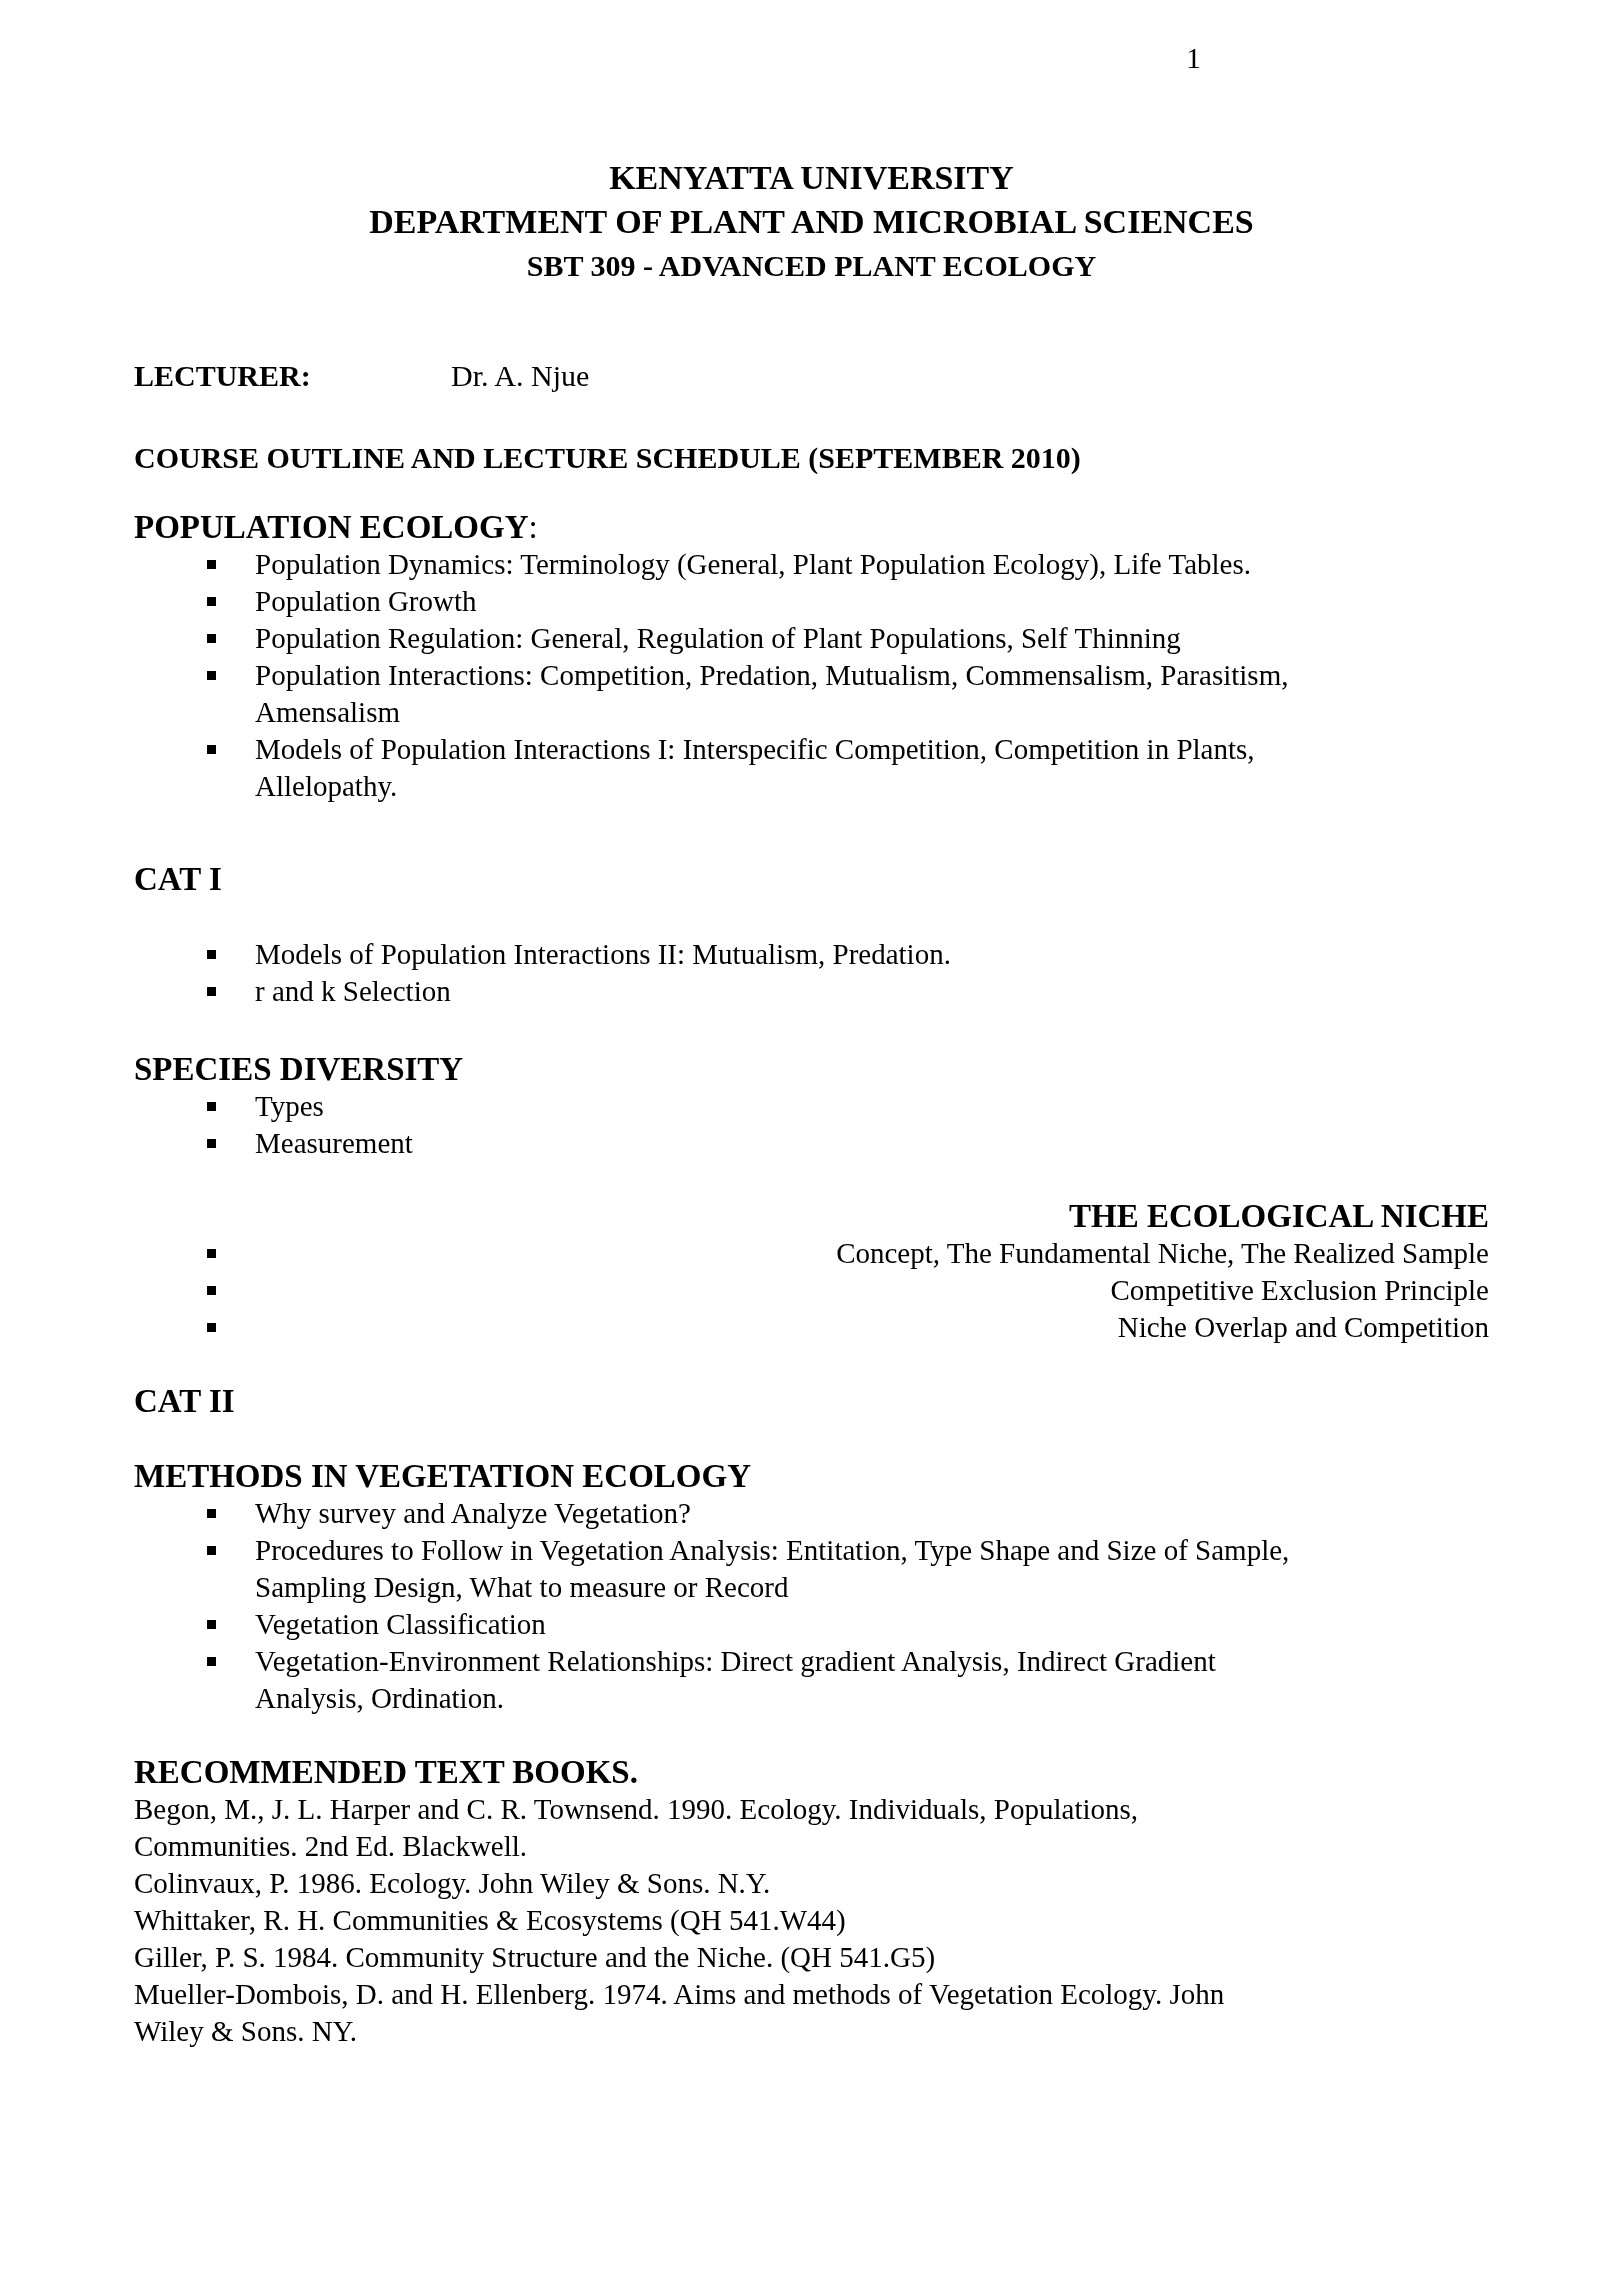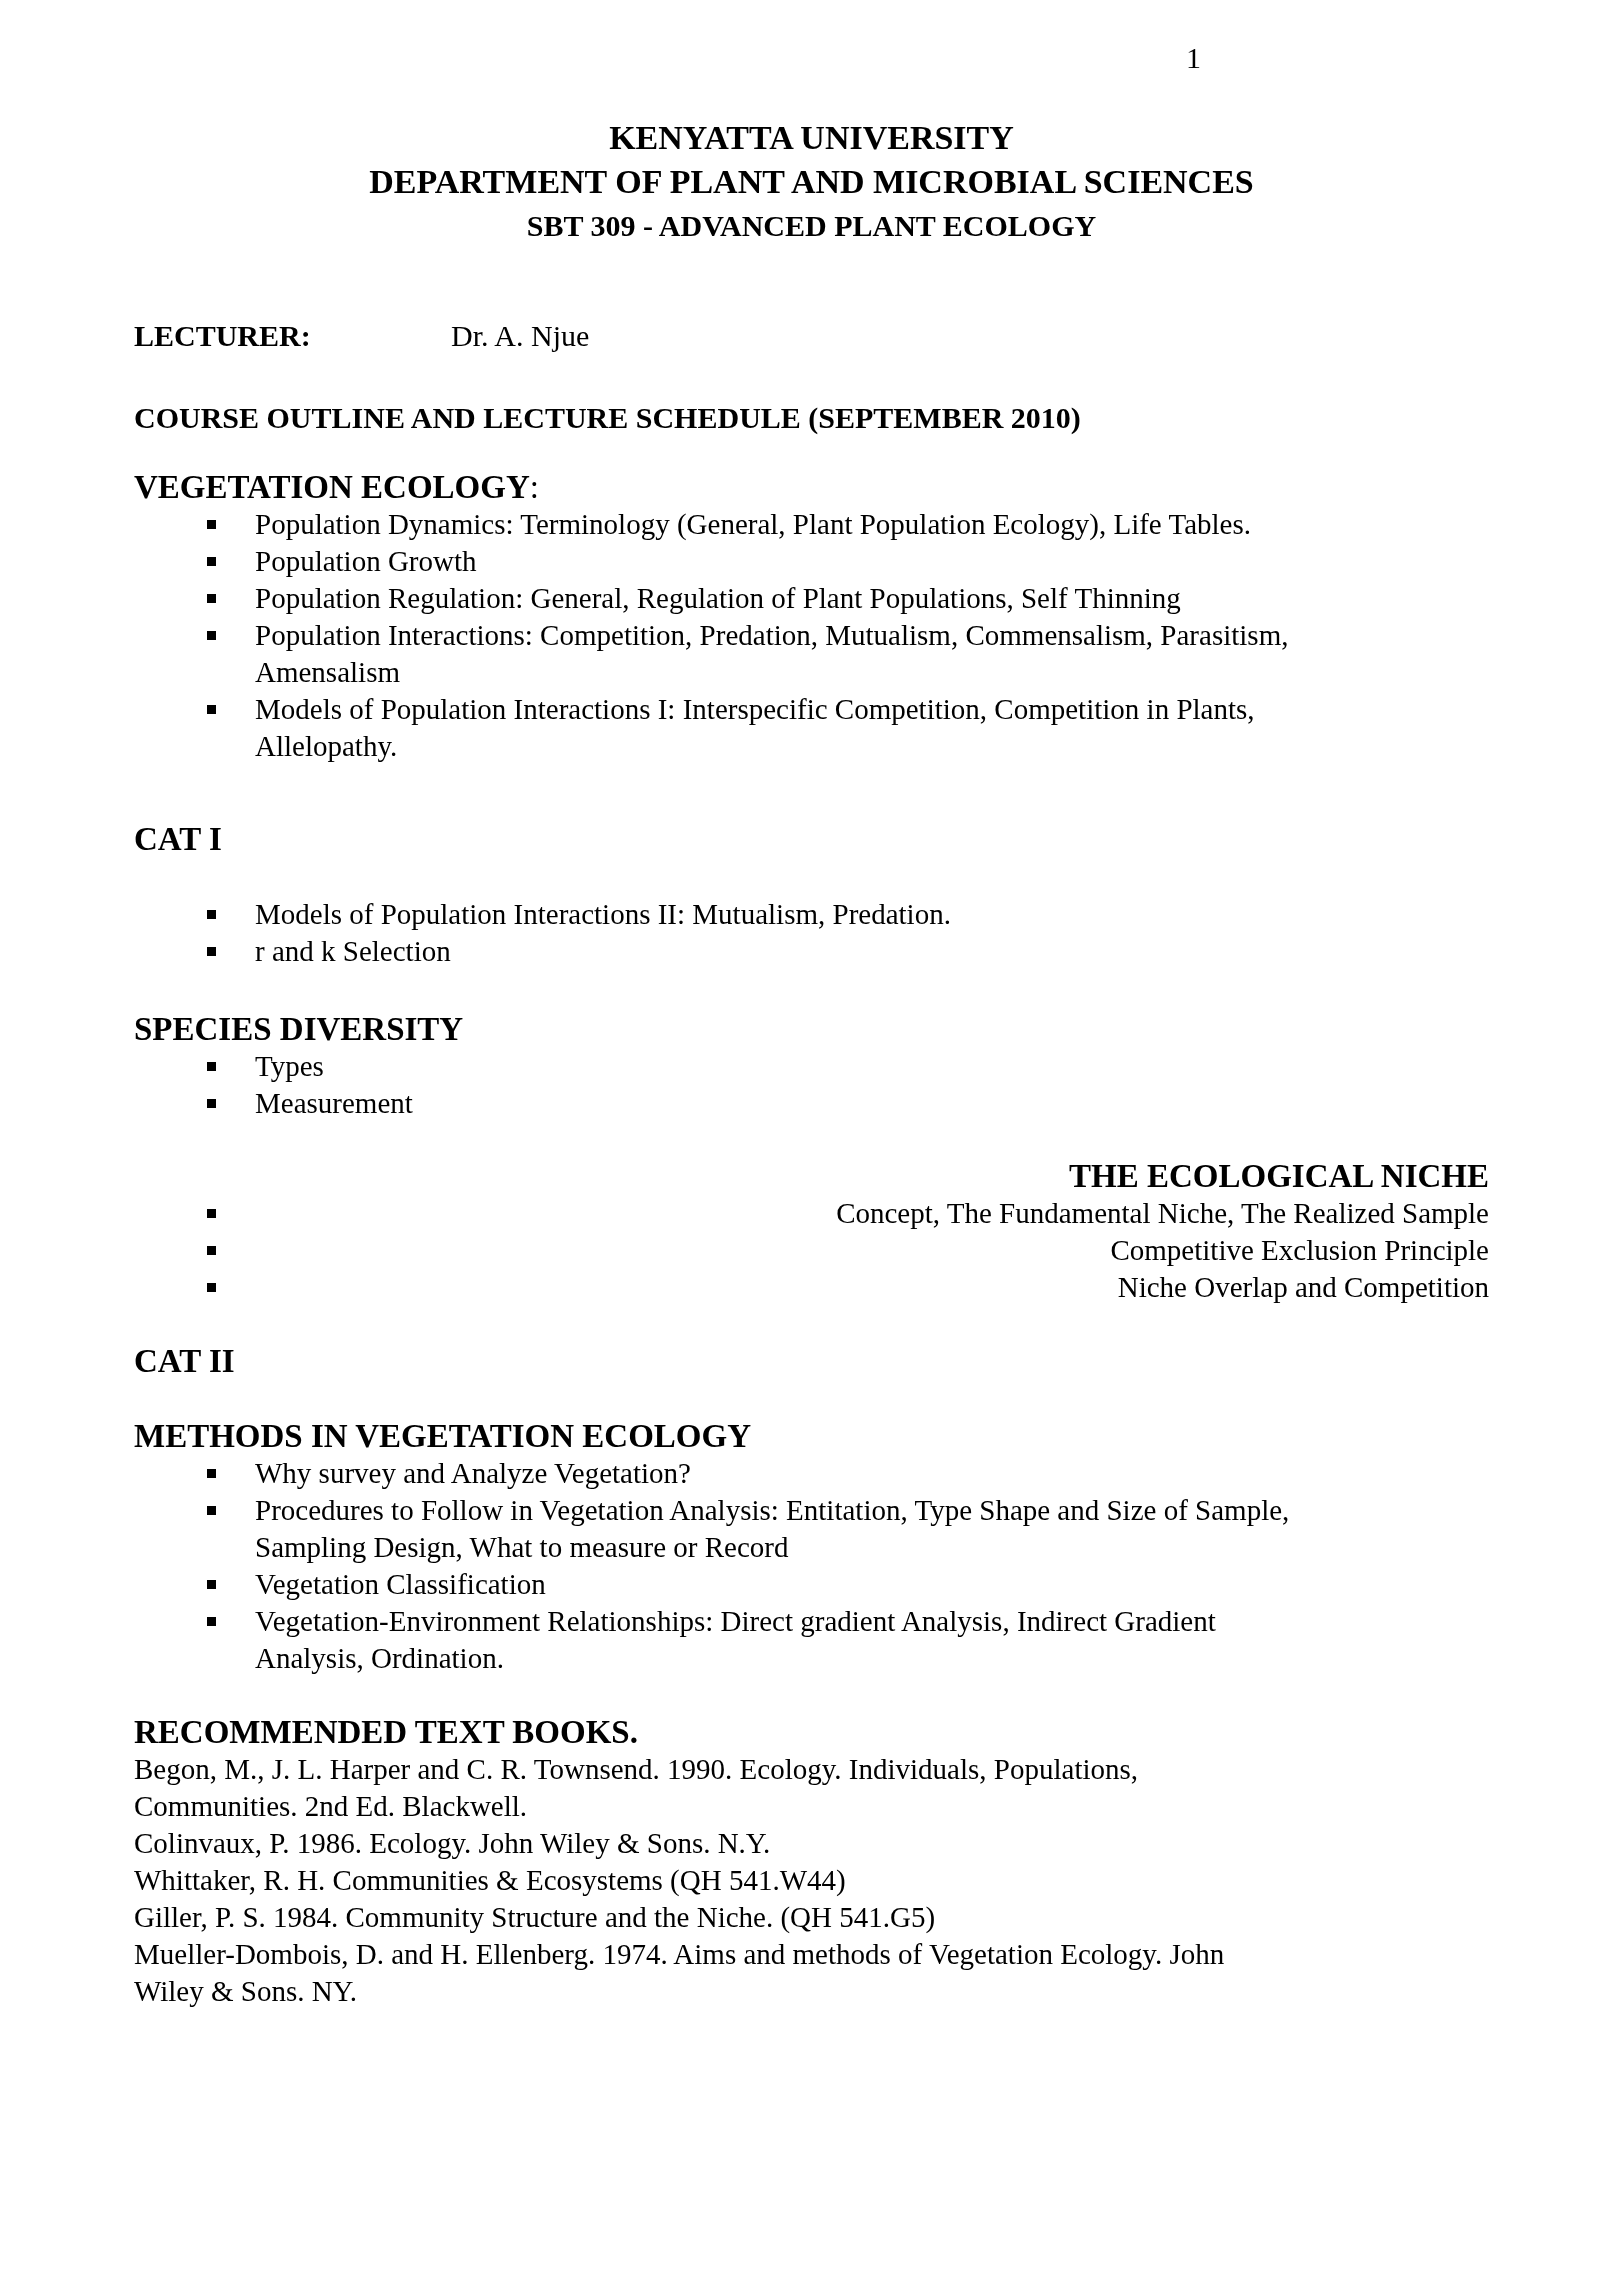--- a/index.html
+++ b/index.html
@@ -16,21 +16,21 @@
   .content { padding: 41px 134px 0 134px; }
 
   .page-number {
     text-align: right;
     padding-right: 288px;
     font-size: 30px;
     line-height: 34px;
   }
 
   .title-block {
-    margin-top: 41px;
+    margin-top: 81px;
     text-align: center;
     font-weight: bold;
   }
   .title-main { font-size: 34px; line-height: 44px; }
   .title-sub  { font-size: 30px; line-height: 44px; }
 
   .lecturer-row { margin-top: 69px; font-size: 30px; line-height: 37px; }
   .lecturer-label { display: inline-block; min-width: 317px; font-weight: bold; }
   .lecturer-name { font-weight: normal; }
 
@@ -80,21 +80,21 @@
       <div class="title-sub">SBT 309 - ADVANCED PLANT ECOLOGY</div>
     </div>
 
     <div class="lecturer-row">
       <span class="lecturer-label"><span>LECTURER</span><span>:</span></span><span class="lecturer-name">Dr. A. Njue</span>
     </div>
 
     <div class="outline-heading">COURSE OUTLINE AND LECTURE SCHEDULE (SEPTEMBER 2010)</div>
 
     <div class="sec-pop">
-      <div class="section-heading"><span>VEGETATION ECOLOGY</span><span class="heading-colon">:</span></div>
+      <div class="section-heading"><span>POPULATION ECOLOGY</span><span class="heading-colon">:</span></div>
       <div>
         <div class="li"><span class="bullet"></span><span>Population Dynamics: Terminology (General, Plant Population Ecology), Life Tables.</span></div>
         <div class="li"><span class="bullet"></span><span>Population Growth</span></div>
         <div class="li"><span class="bullet"></span><span>Population Regulation: General, Regulation of Plant Populations, Self Thinning</span></div>
         <div class="li"><span class="bullet"></span><span>Population Interactions: Competition, Predation, Mutualism, Commensalism, Parasitism,
 Amensalism</span></div>
         <div class="li"><span class="bullet"></span><span>Models of Population Interactions I: Interspecific Competition, Competition in Plants,
 Allelopathy.</span></div>
       </div>
     </div>

